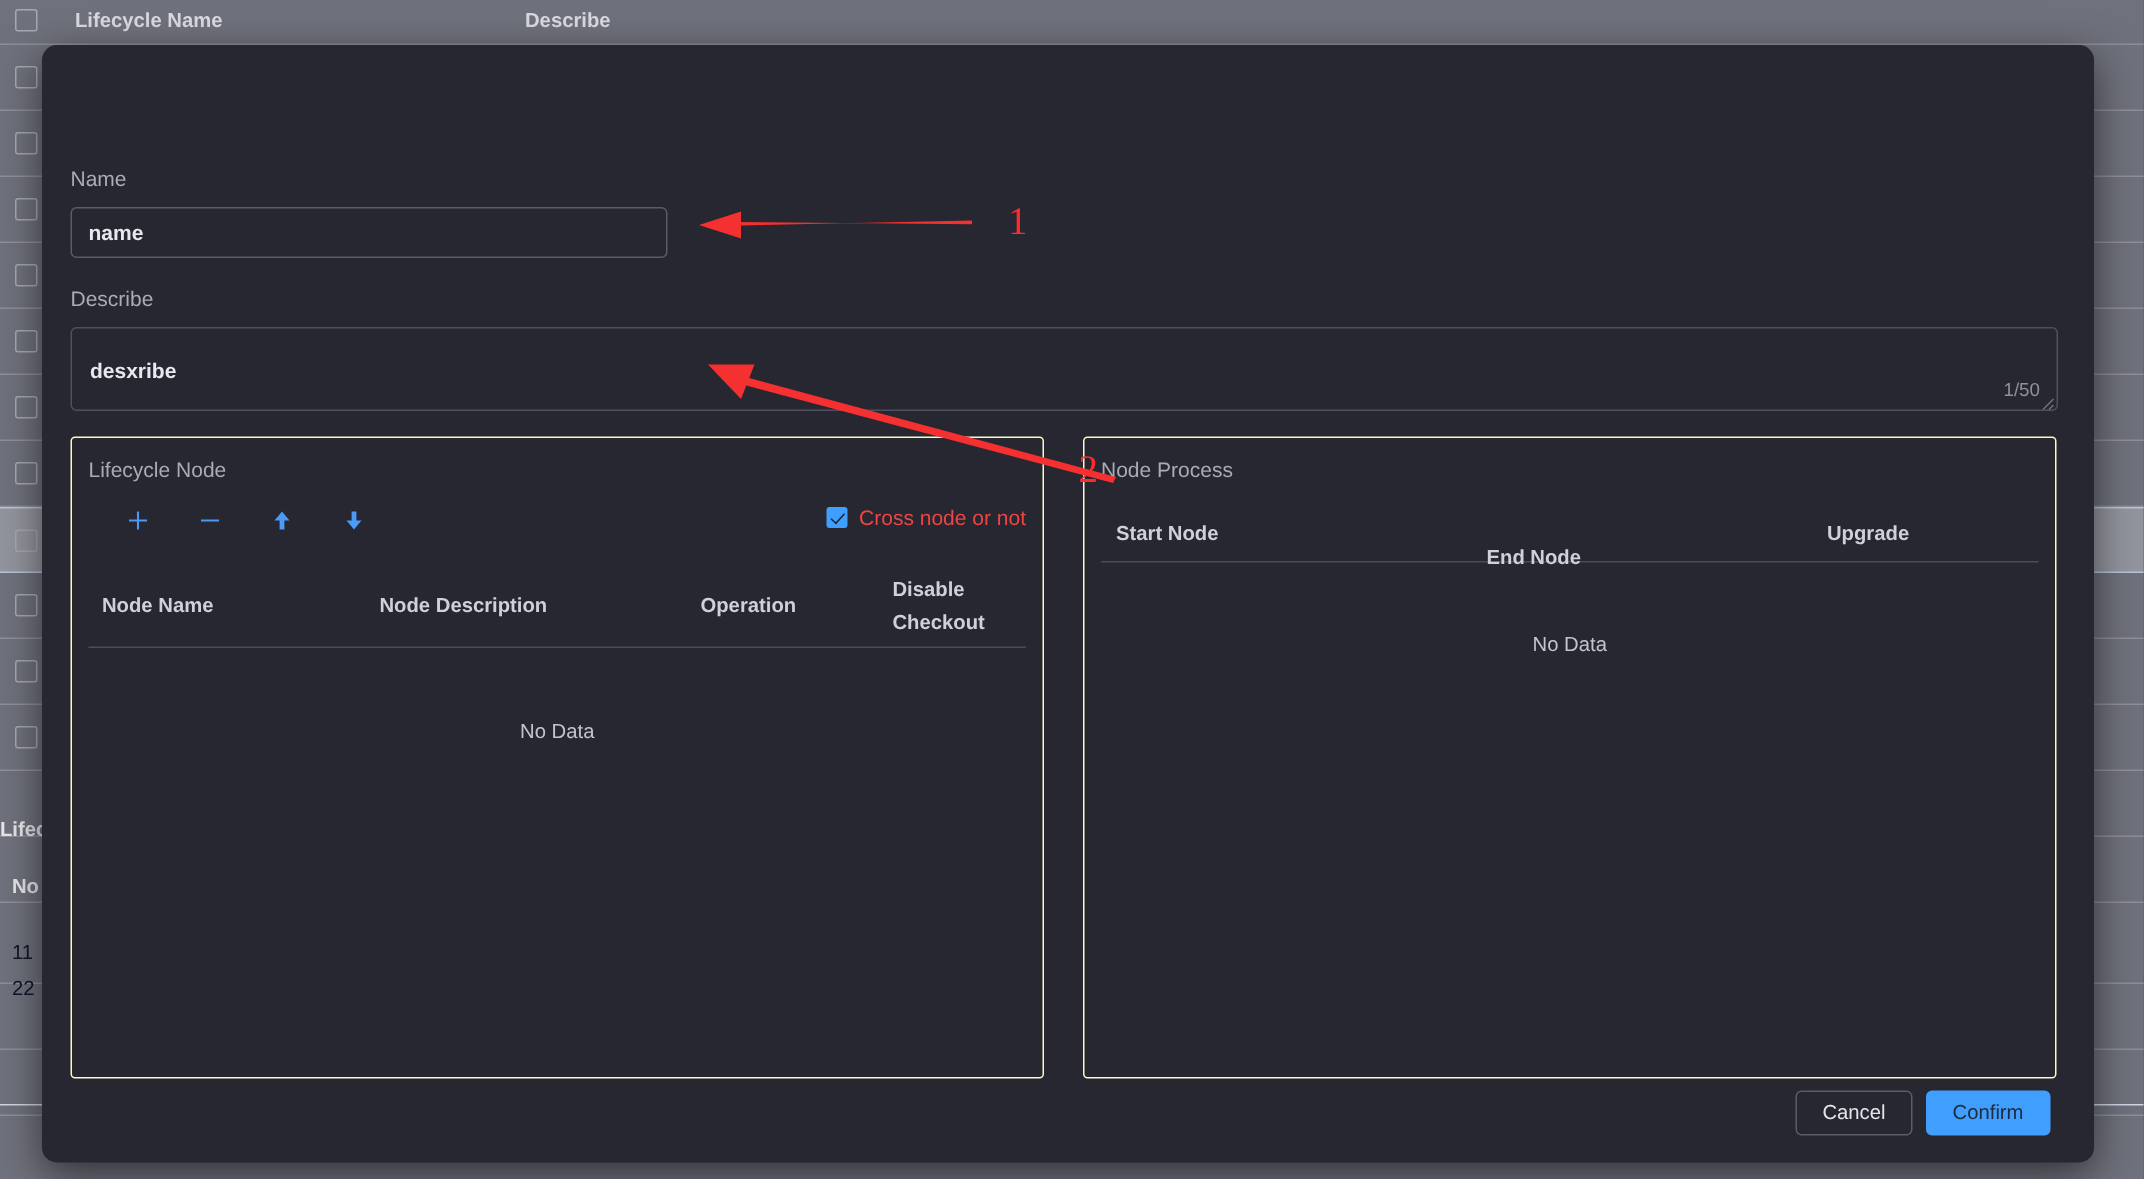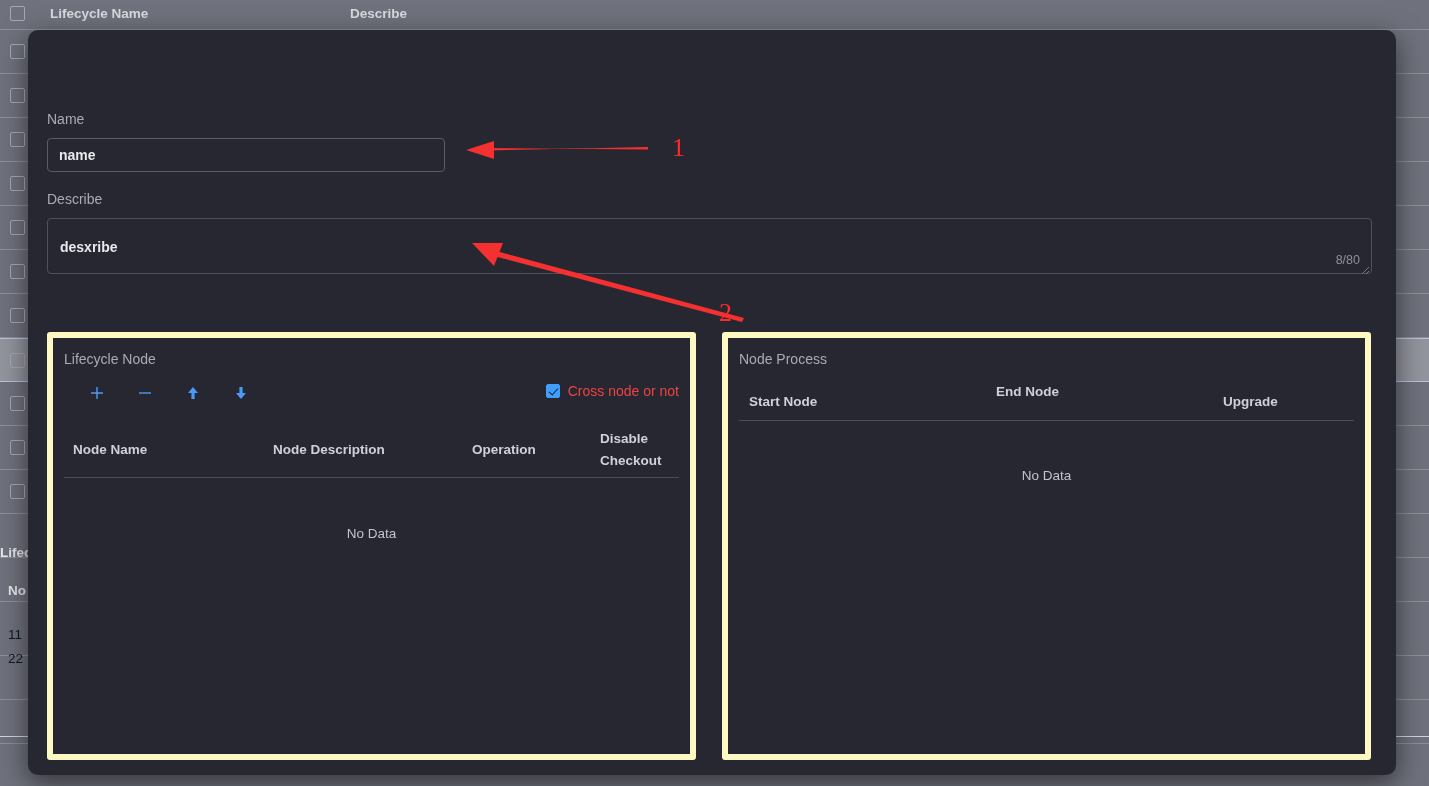--- a/index.html
+++ b/index.html
@@ -165,24 +165,23 @@
     position: absolute;
     right: 2px; bottom: 1px;
     width: 12px; height: 12px;
     pointer-events: none;
   }
 
   
   .panel {
     position: absolute;
     top: 261px;
-    border: 6px solid #fef9c3;
+    border: 1px solid #fef9c3;
     border-radius: 3px;
     background: #262730;
-    margin-top: 41px;
   }
   #panel-left  { left: 19px;  width: 649px; height: 428px; }
   #panel-right { left: 694px; width: 649px; height: 428px; }
 
   .panel-legend {
     position: absolute;
     top: 13px; left: 11px;
     font-size: 14px;
     color: #a9abb5;
   }
@@ -355,21 +354,21 @@
 
 
   <div class="dlg-body">
 
     <div class="field-label" style="left:19px; top:81px">Name</div>
     <input class="name-input" type="text" value="name" style="">
 
     <div class="field-label" style="left:19px; top:161px">Describe</div>
     <div class="desc-wrap">
       <textarea class="desc-area" placeholder="Please enter a description" style="">desxribe</textarea>
-      <div class="desc-count">8/80</div>
+      <div class="desc-count">1/50</div>
       <div class="desc-grip">
         <svg width="12" height="12" viewBox="0 0 12 12" aria-hidden="true">
           <path d="M11 4 L4 11 M11 8 L8 11" stroke="#70737f" stroke-width="1" fill="none"></path>
         </svg>
       </div>
     </div>
 
     <div class="panel" id="panel-left">
       <div class="panel-legend">Lifecycle Node</div>
 
@@ -396,42 +395,46 @@
         </div>
       </div>
 
       <div class="cross-node">
         <span class="cb-box"></span>
         <span class="cross-label">Cross node or not</span>
       </div>
 
       <div class="tbl-head" style="top:82px; height:58px">
         <div class="th" style="left:9px;  top:19px; width:180px">Node Name</div>
-        <div class="th" style="left:209px; top:19px; width:180px">Node Description</div>
+        <div class="th" style="left:194px; top:19px; width:180px">Node Description</div>
         <div class="th" style="left:408px; top:19px; width:110px">Operation</div>
         <div class="th" style="left:536px; top:8px; width:78px">Disable Checkout</div>
       </div>
 
       <div class="no-data" style="left:0; right:0; top:188px">No Data</div>
     </div>
 
     <div class="panel" id="panel-right">
       <div class="panel-legend">Node Process</div>
 
       <div class="tbl-head" style="top:43px; height:40px">
         <div class="th" style="left:10px;  top:10px; width:180px">Start Node</div>
-        <div class="th" style="left:257px; top:0; width:140px">End Node</div>
+        <div class="th" style="left:257px; top:26px; width:140px">End Node</div>
         <div class="th" style="left:484px; top:10px; width:140px">Upgrade</div>
       </div>
 
       <div class="no-data" style="left:0; right:0; top:130px">No Data</div>
     </div>
 
   </div>
 
+  <div class="dlg-footer">
+    <div class="btn btn-cancel">Cancel</div>
+    <div class="btn btn-confirm">Confirm</div>
+  </div>
 
 </div>
 
 <div id="annotations">
   <svg width="1429" height="786" style="position:absolute;left:0;top:0" aria-hidden="true">
 
     <g>
       <path d="M648,147 L486,150.5 L486,148 L648,149.5 Z" fill="#f53030"></path>
       <path d="M466,150 L494,141 L494,159 Z" fill="#f53030"></path>
     </g>

